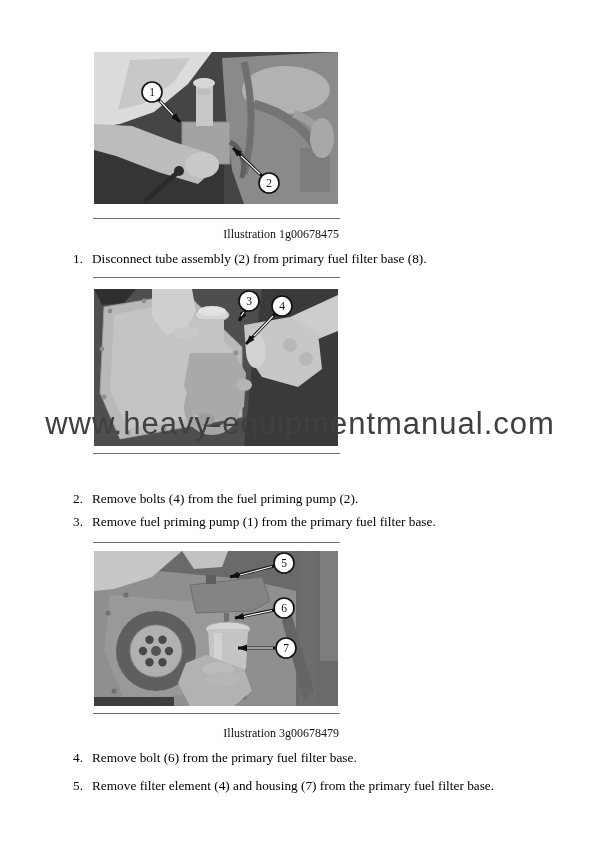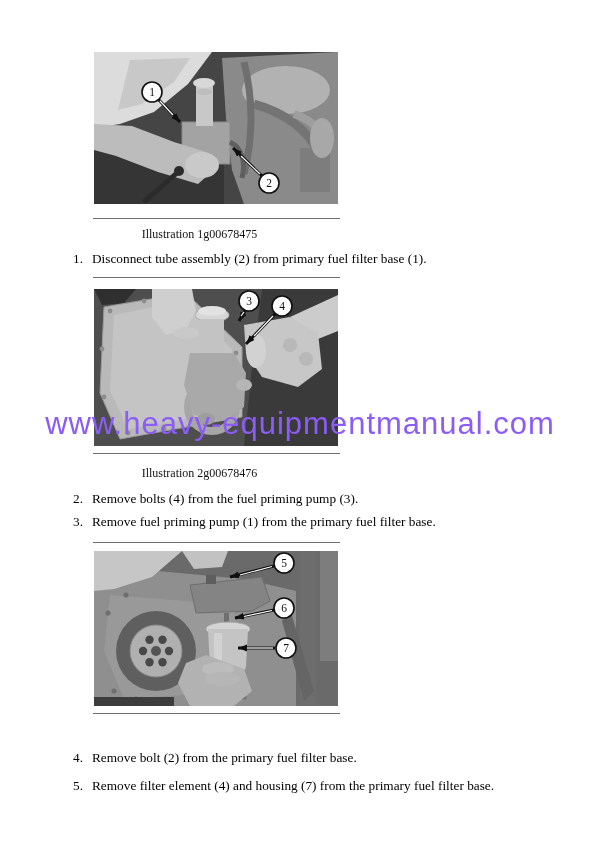--- a/index.html
+++ b/index.html
@@ -15,37 +15,37 @@
   .photo{
     position:absolute;left:94px;margin:0;padding:0;
     width:244px;
   }
   .photo svg{display:block;}
   .rule{
     position:absolute;left:93px;width:247px;height:0;
     border-top:1px solid #6e6e6e;
   }
   .caption{
-    position:absolute;left:76px;width:247px;
-    display:flex;justify-content:center;
+    position:absolute;left:92px;width:247px;
+    display:flex;justify-content:flex-end;
     font-size:12px;line-height:14px;color:#111;
   }
   .step{
     position:absolute;left:73px;width:500px;
     display:flex;
     font-size:13.3px;line-height:16px;color:#000;
   }
   .step .num{flex:0 0 19px;}
   .step .txt{flex:1 1 auto;}
   .watermark{
     position:absolute;left:0;top:407px;width:600px;
     text-align:center;
     font-family:"Liberation Sans", sans-serif;
     font-size:31px;line-height:34px;letter-spacing:1px;
-    color:#8b5cf6;
+    color:#404040;
     white-space:nowrap;
   }
   .co-circle{fill:#ffffff;stroke:#101010;stroke-width:1.6;}
   .co-num{font-family:"Liberation Serif", serif;font-size:11.5px;fill:#101010;text-anchor:middle;}
   .arrow-black{stroke:#101010;stroke-width:3;fill:none;}
   .arrow-white{stroke:#ffffff;stroke-width:1.2;fill:none;}
 </style>
 </head>
 <body>
 
@@ -103,21 +103,21 @@
   </figure>
 
   <div class="rule" style="top:218px"></div>
   <div class="caption" style="top:227px">
     <span>Illustration 1</span>
     <span>g00678475</span>
   </div>
 
   <div class="step" style="top:251px">
     <span class="num">1.</span>
-    <span class="txt">Disconnect tube assembly (2) from primary fuel filter base (1).</span>
+    <span class="txt">Disconnect tube assembly (2) from primary fuel filter base (8).</span>
   </div>
 
   <div class="rule" style="top:277px"></div>
 
   <figure class="photo" style="top:289px;height:157px">
     <svg width="244" height="157" viewBox="0 0 244 157">
       <rect width="244" height="157" fill="#4e4e4e"></rect>
       <polygon points="168,0 244,0 244,157 150,157 158,78" fill="#3a3a3a"></polygon>
       <polygon points="0,0 42,0 30,14 8,16" fill="#2f2f2f"></polygon>
 
@@ -173,28 +173,24 @@
         <text class="co-num" x="155" y="16">3</text>
       </g>
       <g>
         <circle class="co-circle" cx="188" cy="17" r="10"></circle>
         <text class="co-num" x="188" y="21">4</text>
       </g>
     </svg>
   </figure>
 
   <div class="rule" style="top:453px"></div>
-  <div class="caption" style="top:466px">
-    <span>Illustration 2</span>
-    <span>g00678476</span>
-  </div>
 
   <div class="step" style="top:491px">
     <span class="num">2.</span>
-    <span class="txt">Remove bolts (4) from the fuel priming pump (3).</span>
+    <span class="txt">Remove bolts (4) from the fuel priming pump (2).</span>
   </div>
   <div class="step" style="top:514px">
     <span class="num">3.</span>
     <span class="txt">Remove fuel priming pump (1) from the primary fuel filter base.</span>
   </div>
 
   <div class="rule" style="top:542px"></div>
 
   <figure class="photo" style="top:551px;height:155px">
     <svg width="244" height="155" viewBox="0 0 244 155">
@@ -269,24 +265,28 @@
         <text class="co-num" x="190" y="61">6</text>
       </g>
       <g>
         <circle class="co-circle" cx="192" cy="97" r="10"></circle>
         <text class="co-num" x="192" y="101">7</text>
       </g>
     </svg>
   </figure>
 
   <div class="rule" style="top:713px"></div>
+  <div class="caption" style="top:726px">
+    <span>Illustration 3</span>
+    <span>g00678479</span>
+  </div>
 
   <div class="step" style="top:750px">
     <span class="num">4.</span>
-    <span class="txt">Remove bolt (2) from the primary fuel filter base.</span>
+    <span class="txt">Remove bolt (6) from the primary fuel filter base.</span>
   </div>
   <div class="step" style="top:778px">
     <span class="num">5.</span>
     <span class="txt">Remove filter element (4) and housing (7) from the primary fuel filter base.</span>
   </div>
 
   <div class="watermark">www.heavy-equipmentmanual.com</div>
 
 </div>
 

